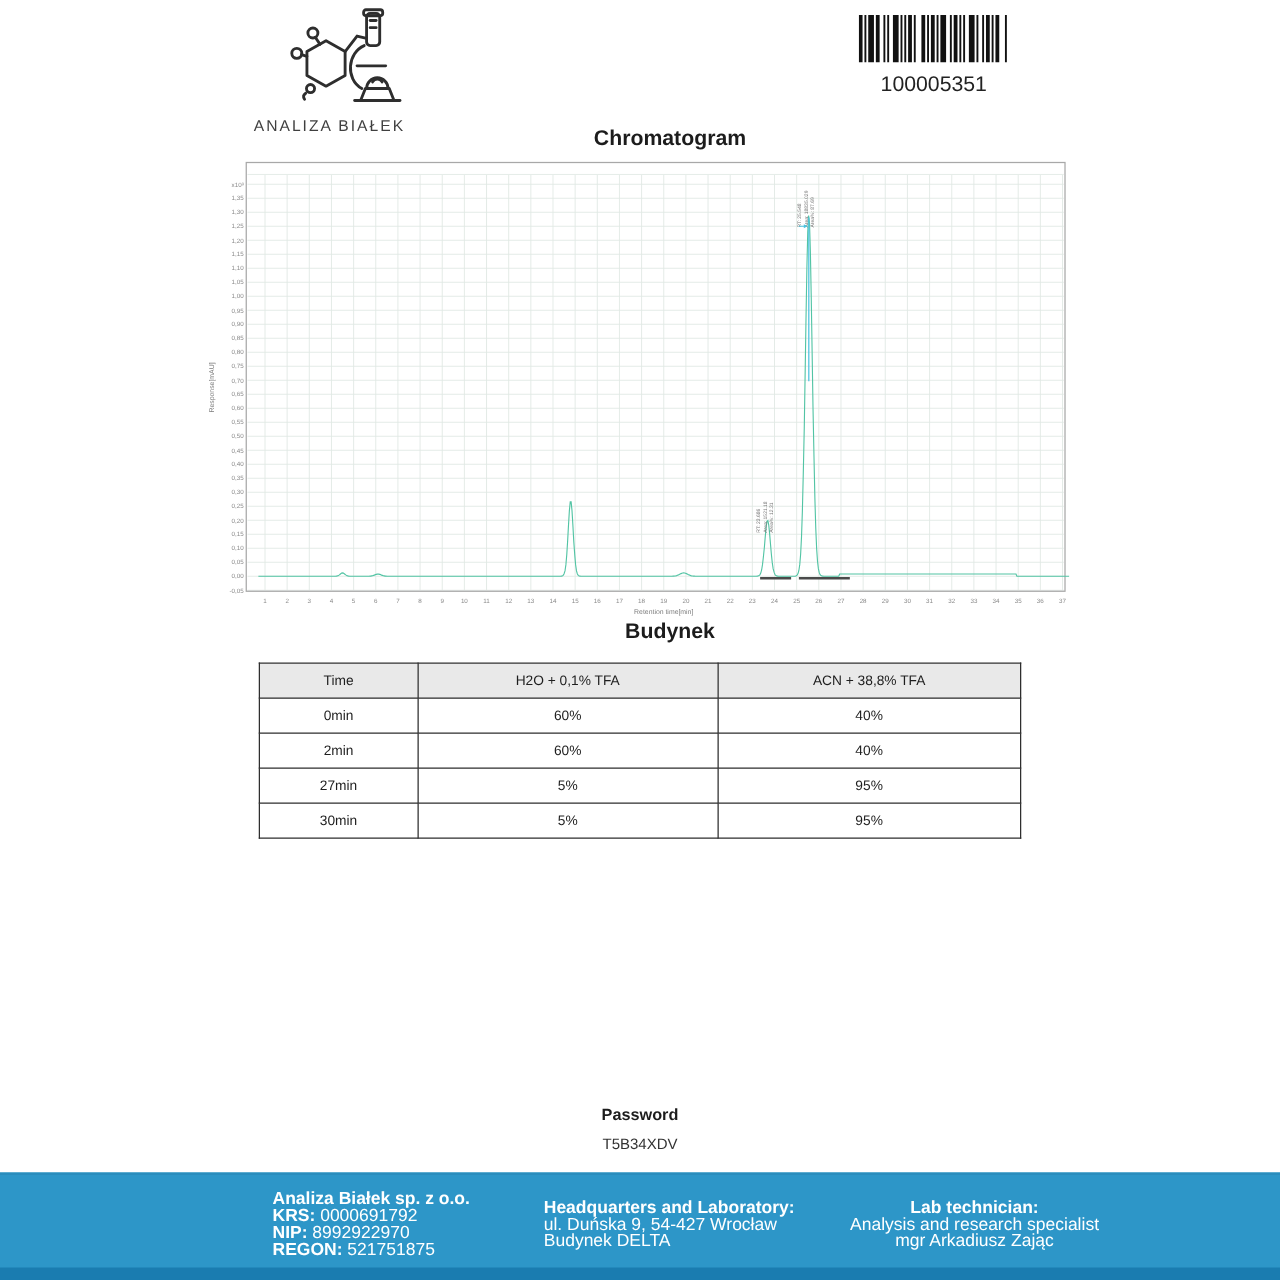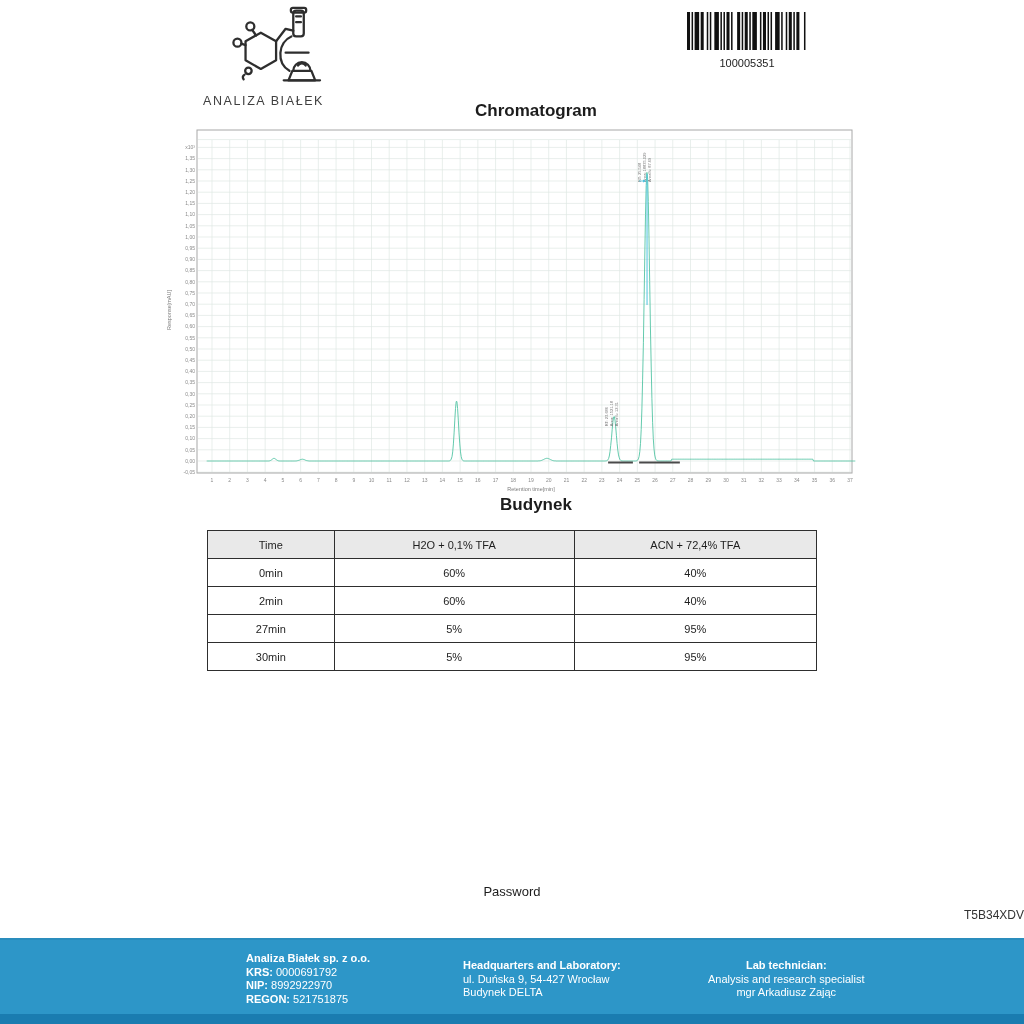--- a/index.html
+++ b/index.html
@@ -7,45 +7,45 @@
   body { font-family: "Liberation Sans", sans-serif; }
   .page { position: relative; width: 1024px; height: 1024px; background:#fff; overflow: hidden; }
 
   
   .logo { position:absolute; left:203px; top:4px; width:150px; text-align:left; }
   .logo svg { display:block; margin:0 auto; }
   .brand { margin-top:6px; font-size:12.5px; letter-spacing:1.6px; color:#3f3f3f; white-space:nowrap; }
 
   
   .barcode-block { position:absolute; left:687px; top:12px; width:120px; text-align:center; }
-  .barcode-num { margin-top:3px; font-size:11px; color:#222; }
+  .barcode-num { margin-top:3px; font-size:17px; color:#222; }
 
   
   .sec-title { position:absolute; left:0; right:0; text-align:center; font-size:17px; font-weight:bold; color:#1c1c1c;padding-left:48px; }
   #chrom-title { top:101px; }
   #method-title { top:495px; }
 
   
   .chart { position:absolute; left:160px; top:125px; }
   svg text { font-family:"Liberation Sans", sans-serif; }
 
   
   .method-table { position:absolute; left:207px; top:530px; width:610px; border-collapse:collapse; font-size:11px; color:#1e1e1e;padding-left:28px; }
   .method-table th, .method-table td { border:1px solid #2e2e2e; height:28px; text-align:center; font-weight:normal; padding:0; }
   .method-table th { background:#e9e9e9; }
   .method-table col.c1 { width:20.8%; } .method-table col.c2 { width:39.4%; } .method-table col.c3 { width:39.8%; }
 
   
   .password { position:absolute; top:884px; left:0; right:0; text-align:center; }
-  .pw-label { font-size:13px; font-weight:normal; color:#1c1c1c; }
-  .pw-value { margin-top:9px; font-size:12px; color:#333;text-align:right; }
+  .pw-label { font-size:13px; font-weight:bold; color:#1c1c1c; }
+  .pw-value { margin-top:9px; font-size:12px; color:#333; }
 
   
   .footer { position:absolute; left:0; right:0; bottom:0; height:86px; background:#2d96c8; border-top:2px solid #2a8dbd; color:#fff; }
-  .footer-inner { display:flex; padding-top:12px; font-size:11px; line-height:13.5px;margin-left:28px; }
+  .footer-inner { display:flex; padding-top:12px; font-size:14px; line-height:13.5px; }
   .fcol1 { margin-left:218px; width:217px; }
   .fcol2 { width:245px; padding-top:7px; }
   .fcol3 { padding-top:7px;text-align:center; }
   .footer b { font-weight:bold; }
   .footer .dark-strip { position:absolute; left:0; right:0; bottom:0; height:10px; background:#1a7cb0; }
 </style>
 </head>
 <body>
 
 <div class="page">
@@ -272,21 +272,21 @@
   <table class="method-table">
     <colgroup>
         <col class="c1">
         <col class="c2">
         <col class="c3">
       </colgroup>
     <thead>
         <tr id="method-head-row">
           <th>Time</th>
           <th>H2O + 0,1% TFA</th>
-          <th>ACN + 72,4% TFA</th>
+          <th>ACN + 38,8% TFA</th>
         </tr>
       </thead>
     <tbody id="method-body">
         <tr>
           <td>0min</td>
           <td>60%</td>
           <td>40%</td>
         </tr>
         <tr>
           <td>2min</td>

